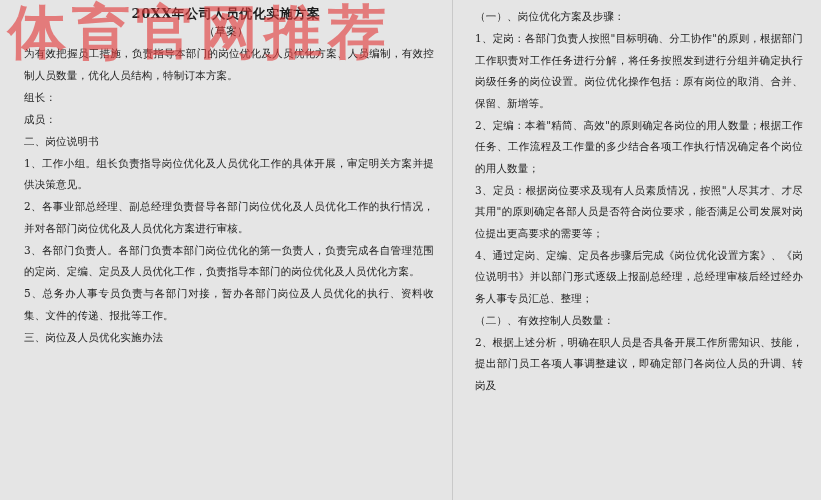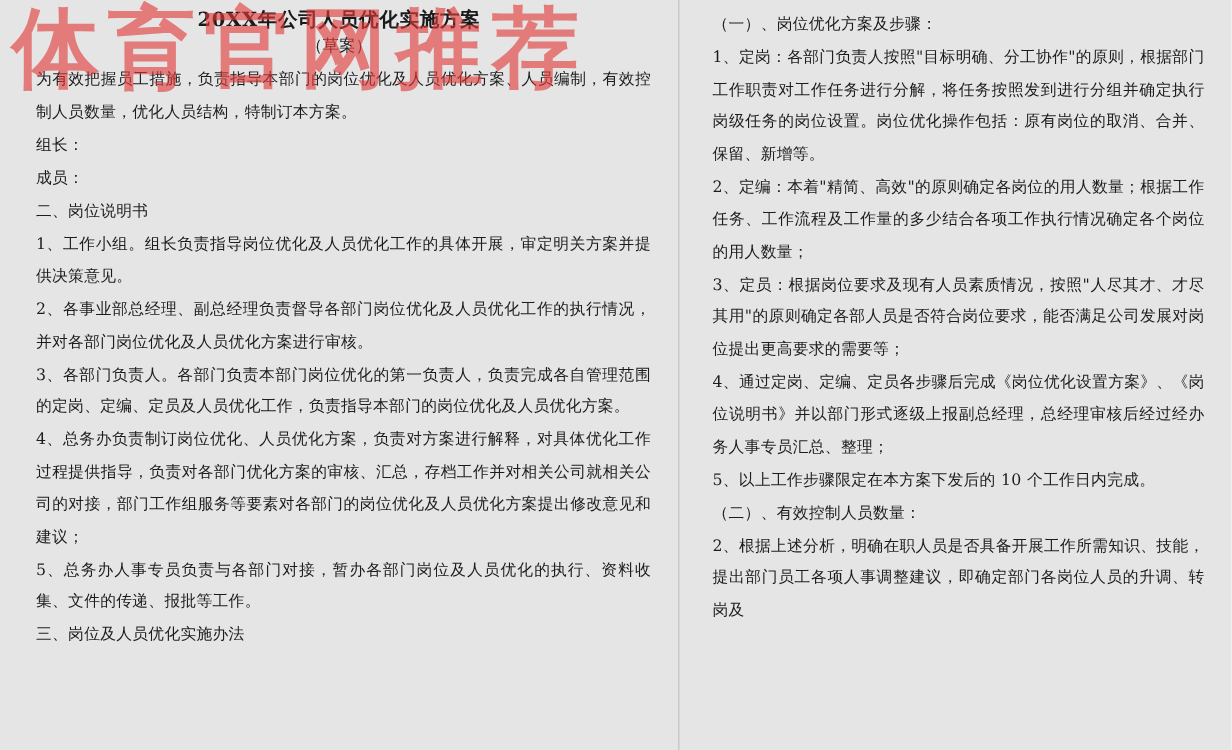--- a/index.html
+++ b/index.html
@@ -104,33 +104,31 @@
     <div class="doc-title">20XX年公司人员优化实施方案</div>
     <div class="doc-subtitle">（草案）</div>
     <div class="body-text pad-left">
       <p class="para">为有效把握员工措施，负责指导本部门的岗位优化及人员优化方案、人员编制，有效控制人员数量，优化人员结构，特制订本方案。</p>
       <p class="para">组长：</p>
       <p class="para">成员：</p>
       <p class="para">二、岗位说明书</p>
       <p class="para">1、工作小组。组长负责指导岗位优化及人员优化工作的具体开展，审定明关方案并提供决策意见。</p>
       <p class="para">2、各事业部总经理、副总经理负责督导各部门岗位优化及人员优化工作的执行情况，并对各部门岗位优化及人员优化方案进行审核。</p>
       <p class="para">3、各部门负责人。各部门负责本部门岗位优化的第一负责人，负责完成各自管理范围的定岗、定编、定员及人员优化工作，负责指导本部门的岗位优化及人员优化方案。</p>
-      <p class="para">4、总务办负责制订岗位优化、人员优化方案，负责对方案进行解释，对具体优化工作过程提供指导，负责对各部门优化方案的审核、汇总，存档工作并对相关公司就相关公司的对接，部门工作组服务等要素对各部门的岗位优化及人员优化方案提出修改意见和建议；</p>
       <p class="para">5、总务办人事专员负责与各部门对接，暂办各部门岗位及人员优化的执行、资料收集、文件的传递、报批等工作。</p>
       <p class="para">三、岗位及人员优化实施办法</p>
     </div>
     <div class="watermark">体育官网推荐</div>
   </div>
 
   <div class="col col-right">
     <div class="body-text pad-right" style="padding-top:6px;">
       <p class="para">（一）、岗位优化方案及步骤：</p>
       <p class="para">1、定岗：各部门负责人按照"目标明确、分工协作"的原则，根据部门工作职责对工作任务进行分解，将任务按照发到进行分组并确定执行岗级任务的岗位设置。岗位优化操作包括：原有岗位的取消、合并、保留、新增等。</p>
       <p class="para">2、定编：本着"精简、高效"的原则确定各岗位的用人数量；根据工作任务、工作流程及工作量的多少结合各项工作执行情况确定各个岗位的用人数量；</p>
       <p class="para">3、定员：根据岗位要求及现有人员素质情况，按照"人尽其才、才尽其用"的原则确定各部人员是否符合岗位要求，能否满足公司发展对岗位提出更高要求的需要等；</p>
       <p class="para">4、通过定岗、定编、定员各步骤后完成《岗位优化设置方案》、《岗位说明书》并以部门形式逐级上报副总经理，总经理审核后经过经办务人事专员汇总、整理；</p>
-      <p class="para">5、以上工作步骤限定在本方案下发后的 10 个工作日内完成。</p>
       <p class="para">（二）、有效控制人员数量：</p>
       <p class="para">2、根据上述分析，明确在职人员是否具备开展工作所需知识、技能，提出部门员工各项人事调整建议，即确定部门各岗位人员的升调、转岗及</p>
     </div>
   </div>
 
 </div>
 
 </body></html>

